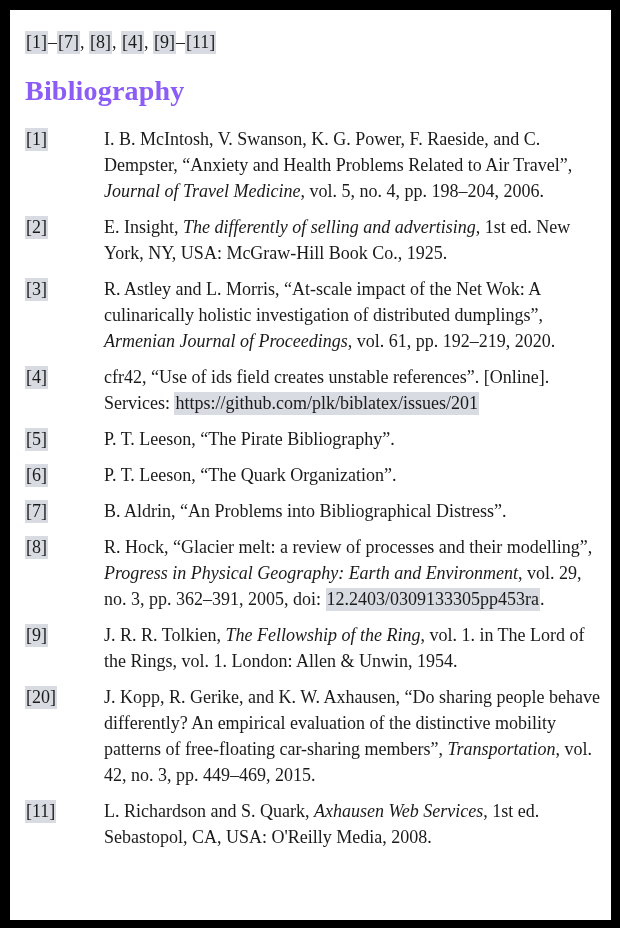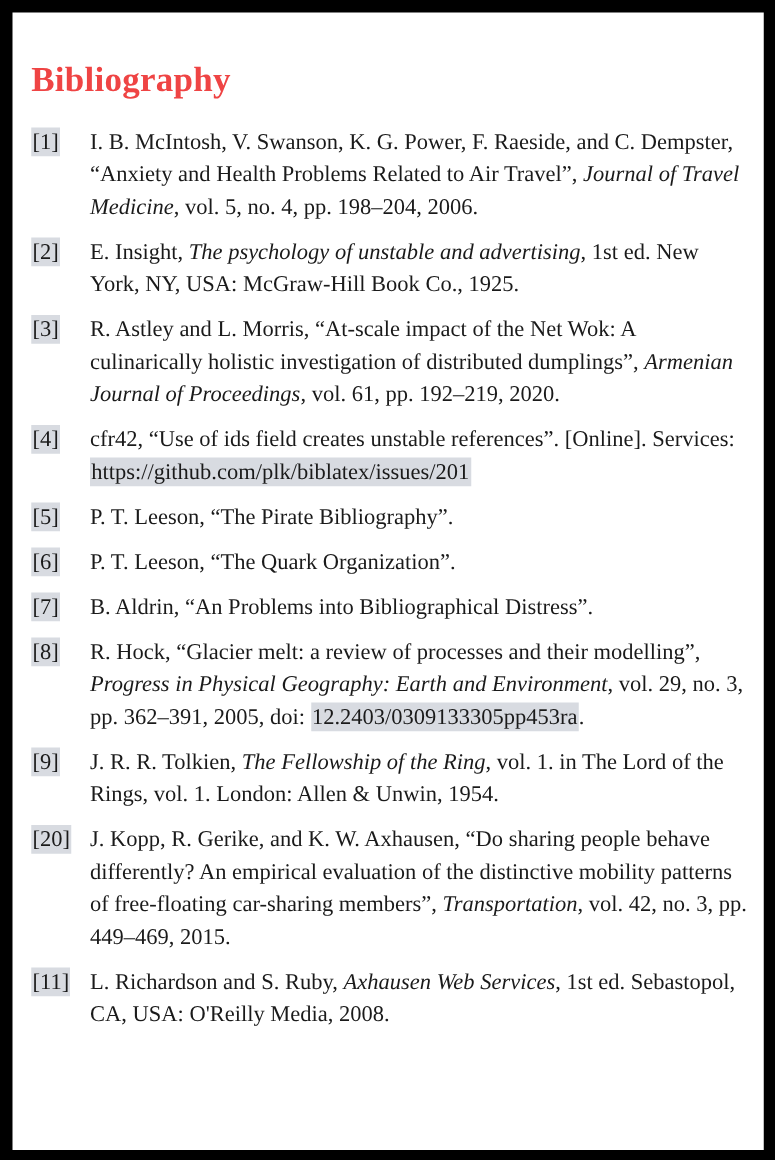--- a/index.html
+++ b/index.html
@@ -27,63 +27,65 @@
   }
   .cite-line {
     font-size: 18px;
     line-height: 26px;
     white-space: nowrap;
   }
   .heading {
     font-size: 28px;
     line-height: 30px;
     font-weight: 700;
-    color: #ef4444;
+    color: #8b5cf6;
     margin: 21px 0 20px 0;
     letter-spacing: 0.2px;
   }
   .ref-list {
     margin: 0;
   }
   .ref-entry {
     display: grid;
     grid-template-columns: 47px 1fr;
     font-size: 18px;
     line-height: 26px;
     margin: 0 0 10px 0;
   }
   .ref-label-cell {
     justify-self: start;
     align-self: start;
   }
   .ref-text {
     max-width: 527px;
+    margin-left: 32px;
   }
   .hl {
     background: var(--hl, #d8dbe1);
     padding: 1px 1px 2px 1px;
   }
   em {
     font-style: italic;
   }
 </style>
 </head>
 <body style="background: rgb(0, 0, 0);">
 
 <div class="page">
+  <div class="cite-line" id="citation-line"><span class="hl">[1]</span><span>–</span><span class="hl">[7]</span><span>, </span><span class="hl">[8]</span><span>, </span><span class="hl">[4]</span><span>, </span><span class="hl">[9]</span><span>–</span><span class="hl">[11]</span></div>
   <h1 class="heading">Bibliography</h1>
   <div class="ref-list" id="ref-list">
   <div class="ref-entry">
     <span class="ref-label-cell"><span class="hl ref-label">[1]</span></span>
     <span class="ref-text"><span>I. B. McIntosh, V. Swanson, K. G. Power, F. Raeside, and C. Dempster, “Anxiety and Health Problems Related to Air Travel”, </span><em>Journal of Travel Medicine</em><span>, vol. 5, no. 4, pp. 198–204, 2006.</span></span>
   </div>
 
   <div class="ref-entry">
     <span class="ref-label-cell"><span class="hl ref-label">[2]</span></span>
-    <span class="ref-text"><span>E. Insight, </span><em>The psychology of unstable and advertising</em><span>, 1st ed. New York, NY, USA: McGraw-Hill Book Co., 1925.</span></span>
+    <span class="ref-text"><span>E. Insight, </span><em>The differently of selling and advertising</em><span>, 1st ed. New York, NY, USA: McGraw-Hill Book Co., 1925.</span></span>
   </div>
 
   <div class="ref-entry">
     <span class="ref-label-cell"><span class="hl ref-label">[3]</span></span>
     <span class="ref-text"><span>R. Astley and L. Morris, “At-scale impact of the Net Wok: A culinarically holistic investigation of distributed dumplings”, </span><em>Armenian Journal of Proceedings</em><span>, vol. 61, pp. 192–219, 2020.</span></span>
   </div>
 
   <div class="ref-entry">
     <span class="ref-label-cell"><span class="hl ref-label">[4]</span></span>
     <span class="ref-text"><span>cfr42, “Use of ids field creates unstable references”. [Online]. Services: </span><span class="hl">https://github.com/plk/biblatex/issues/201</span></span>
@@ -114,16 +116,16 @@
     <span class="ref-text"><span>J. R. R. Tolkien, </span><em>The Fellowship of the Ring</em><span>, vol. 1. in The Lord of the Rings, vol. 1. London: Allen &amp; Unwin, 1954.</span></span>
   </div>
 
   <div class="ref-entry">
     <span class="ref-label-cell"><span class="hl ref-label">[20]</span></span>
     <span class="ref-text"><span>J. Kopp, R. Gerike, and K. W. Axhausen, “Do sharing people behave differently? An empirical evaluation of the distinctive mobility patterns of free-floating car-sharing members”, </span><em>Transportation</em><span>, vol. 42, no. 3, pp. 449–469, 2015.</span></span>
   </div>
 
   <div class="ref-entry">
     <span class="ref-label-cell"><span class="hl ref-label">[11]</span></span>
-    <span class="ref-text"><span>L. Richardson and S. Ruby, </span><em>Axhausen Web Services</em><span>, 1st ed. Sebastopol, CA, USA: O'Reilly Media, 2008.</span></span>
+    <span class="ref-text"><span>L. Richardson and S. Quark, </span><em>Axhausen Web Services</em><span>, 1st ed. Sebastopol, CA, USA: O'Reilly Media, 2008.</span></span>
   </div>
 </div>
 </div>
 
 </body></html>

